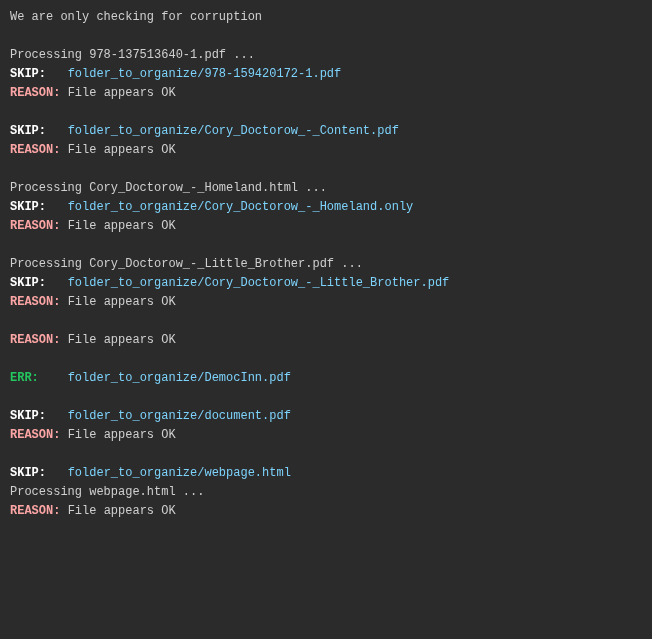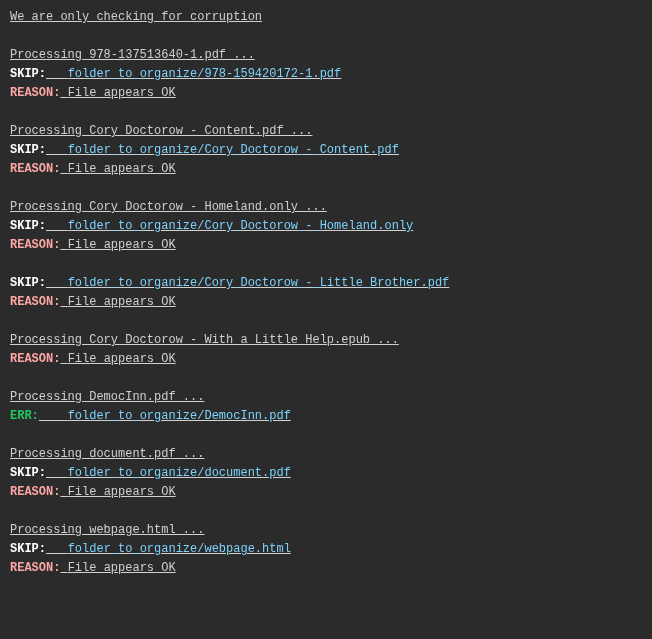--- a/index.html
+++ b/index.html
@@ -14,21 +14,20 @@
     line-height: 19px;
     overflow: hidden;
   }
   .terminal {
     padding: 8px 10px;
     white-space: nowrap;
   }
   .line {
     display: block;
     min-height: 19px;
-    text-decoration: underline;
   }
   .label {
     font-weight: bold;
     color: #ffffff;
     display: inline-block;
   }
   .label.skip { color: #ffffff; }
   .label.err  { color: #22c55e; }
   .label.reason { color: #fca5a5; }
   .path {
@@ -40,43 +39,40 @@
 
 <div class="terminal">
   <span class="line">We are only checking for corruption</span>
   <span class="line"></span>
 
   <span class="line">Processing 978-137513640-1.pdf ...</span>
   <span class="line"><span class="label skip">SKIP:</span>&nbsp;&nbsp;&nbsp;<span class="path">folder_to_organize/978-159420172-1.pdf</span></span>
   <span class="line"><span class="label reason">REASON:</span>&nbsp;<span>File appears OK</span></span>
   <span class="line"></span>
 
-  <span class="line">Processing Cory_Doctorow_-_Content.pdf ...</span>
   <span class="line"><span class="label skip">SKIP:</span>&nbsp;&nbsp;&nbsp;<span class="path">folder_to_organize/Cory_Doctorow_-_Content.pdf</span></span>
   <span class="line"><span class="label reason">REASON:</span>&nbsp;<span>File appears OK</span></span>
   <span class="line"></span>
 
-  <span class="line">Processing Cory_Doctorow_-_Homeland.only ...</span>
+  <span class="line">Processing Cory_Doctorow_-_Homeland.html ...</span>
   <span class="line"><span class="label skip">SKIP:</span>&nbsp;&nbsp;&nbsp;<span class="path">folder_to_organize/Cory_Doctorow_-_Homeland.only</span></span>
   <span class="line"><span class="label reason">REASON:</span>&nbsp;<span>File appears OK</span></span>
   <span class="line"></span>
 
+  <span class="line">Processing Cory_Doctorow_-_Little_Brother.pdf ...</span>
   <span class="line"><span class="label skip">SKIP:</span>&nbsp;&nbsp;&nbsp;<span class="path">folder_to_organize/Cory_Doctorow_-_Little_Brother.pdf</span></span>
   <span class="line"><span class="label reason">REASON:</span>&nbsp;<span>File appears OK</span></span>
   <span class="line"></span>
 
-  <span class="line">Processing Cory_Doctorow_-_With_a_Little_Help.epub ...</span>
   <span class="line"><span class="label reason">REASON:</span>&nbsp;<span>File appears OK</span></span>
   <span class="line"></span>
 
-  <span class="line">Processing DemocInn.pdf ...</span>
   <span class="line"><span class="label err">ERR:</span>&nbsp;&nbsp;&nbsp;&nbsp;<span class="path">folder_to_organize/DemocInn.pdf</span></span>
   <span class="line"></span>
 
-  <span class="line">Processing document.pdf ...</span>
   <span class="line"><span class="label skip">SKIP:</span>&nbsp;&nbsp;&nbsp;<span class="path">folder_to_organize/document.pdf</span></span>
   <span class="line"><span class="label reason">REASON:</span>&nbsp;<span>File appears OK</span></span>
   <span class="line"></span>
 
+  <span class="line"><span class="label skip">SKIP:</span>&nbsp;&nbsp;&nbsp;<span class="path">folder_to_organize/webpage.html</span></span>
   <span class="line">Processing webpage.html ...</span>
-  <span class="line"><span class="label skip">SKIP:</span>&nbsp;&nbsp;&nbsp;<span class="path">folder_to_organize/webpage.html</span></span>
   <span class="line"><span class="label reason">REASON:</span>&nbsp;<span>File appears OK</span></span>
 </div>
 
 </body></html>

